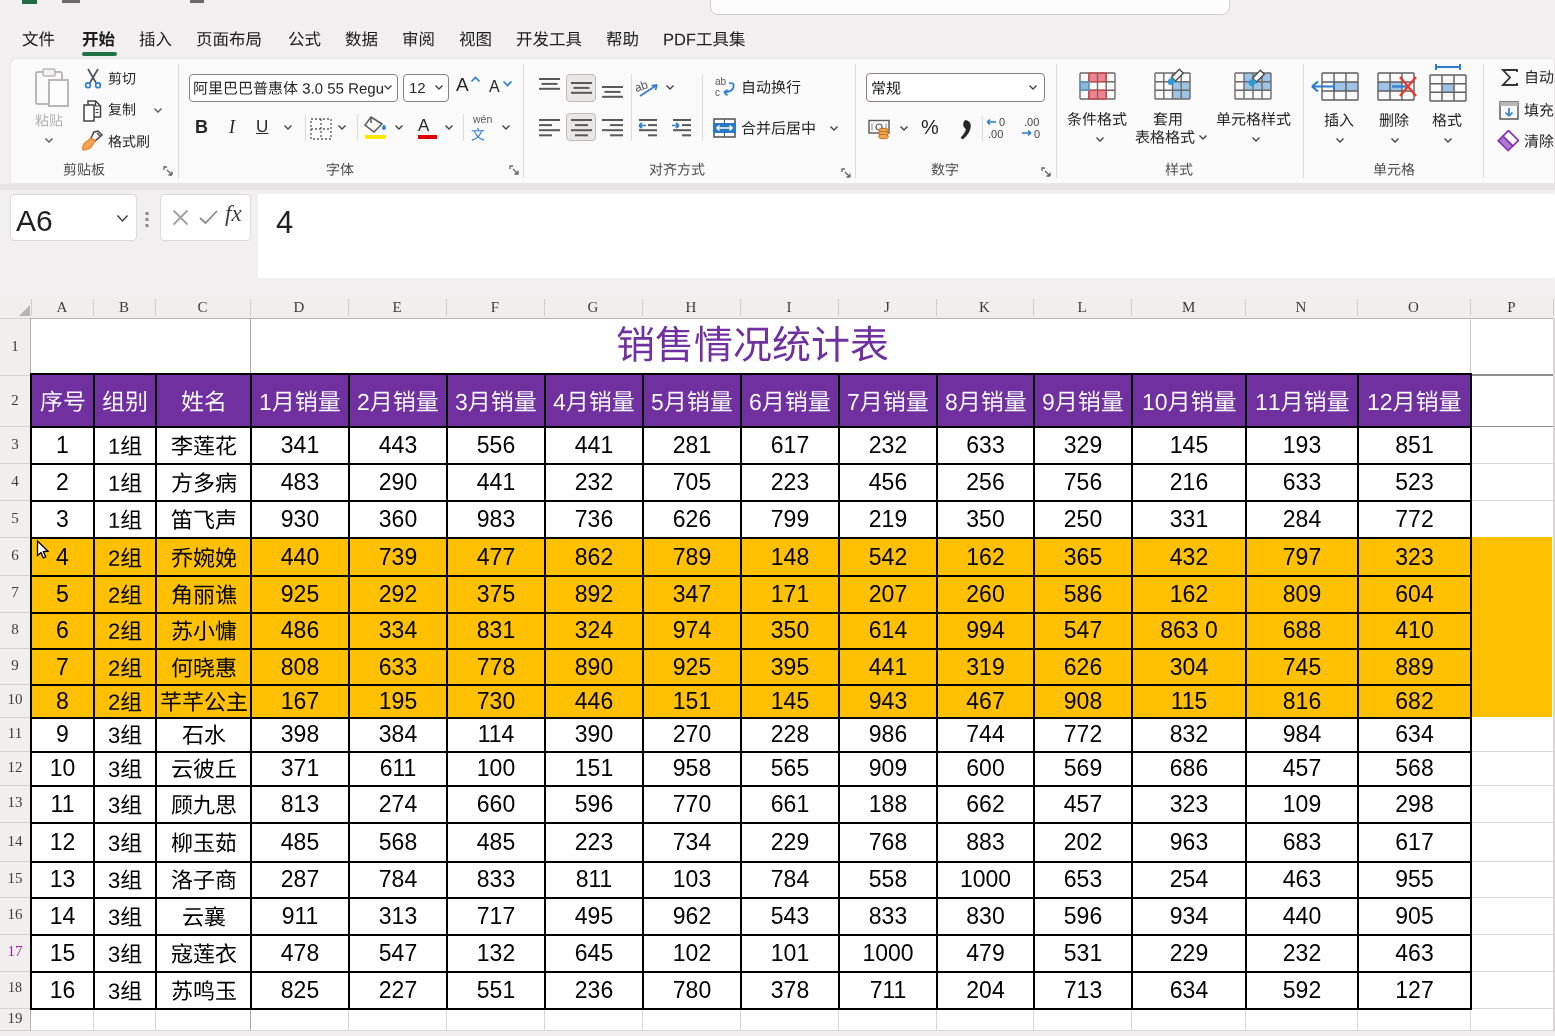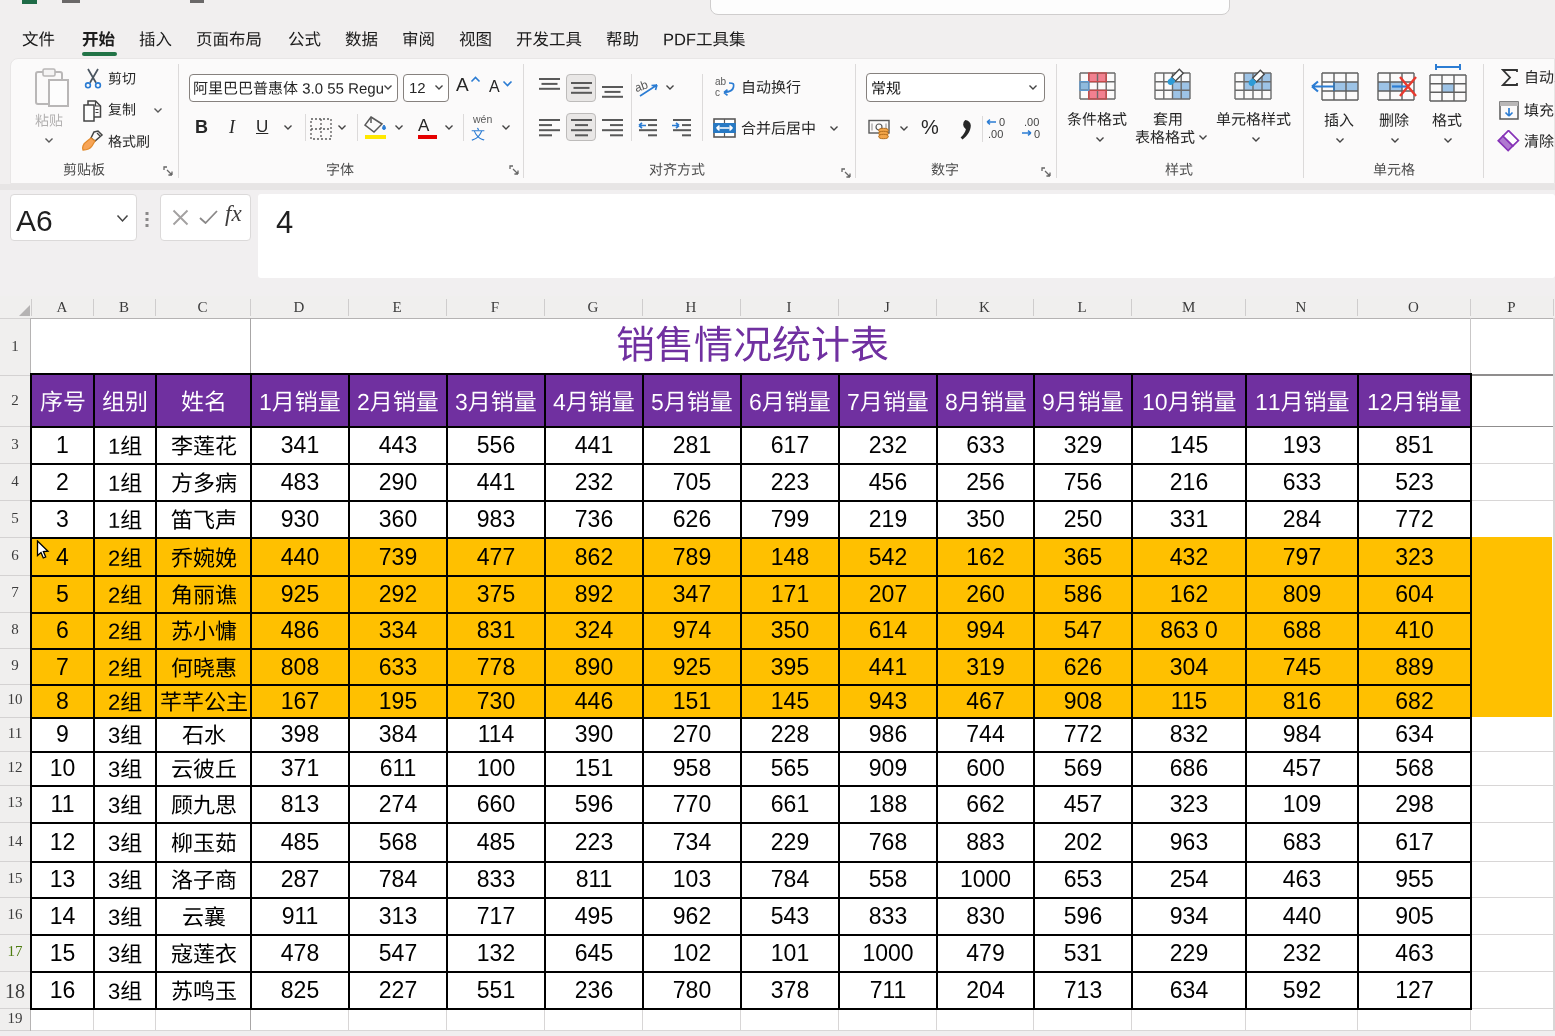--- a/index.html
+++ b/index.html
@@ -777,22 +777,22 @@
     <div style="position:absolute;left:0.0px;top:584.0px;font-size:15.0px;color:#3c3c3c;font-family:'Liberation Serif',serif;"><span style="display:inline-block;width:30px;text-align:center">7</span></div>
     <div style="position:absolute;left:0.0px;top:620.5px;font-size:15.0px;color:#3c3c3c;font-family:'Liberation Serif',serif;"><span style="display:inline-block;width:30px;text-align:center">8</span></div>
     <div style="position:absolute;left:0.0px;top:657.0px;font-size:15.0px;color:#3c3c3c;font-family:'Liberation Serif',serif;"><span style="display:inline-block;width:30px;text-align:center">9</span></div>
     <div style="position:absolute;left:0.0px;top:691.0px;font-size:15.0px;color:#3c3c3c;font-family:'Liberation Serif',serif;"><span style="display:inline-block;width:30px;text-align:center">10</span></div>
     <div style="position:absolute;left:0.0px;top:724.5px;font-size:15.0px;color:#3c3c3c;font-family:'Liberation Serif',serif;"><span style="display:inline-block;width:30px;text-align:center">11</span></div>
     <div style="position:absolute;left:0.0px;top:758.5px;font-size:15.0px;color:#3c3c3c;font-family:'Liberation Serif',serif;"><span style="display:inline-block;width:30px;text-align:center">12</span></div>
     <div style="position:absolute;left:0.0px;top:794.0px;font-size:15.0px;color:#3c3c3c;font-family:'Liberation Serif',serif;"><span style="display:inline-block;width:30px;text-align:center">13</span></div>
     <div style="position:absolute;left:0.0px;top:832.5px;font-size:15.0px;color:#3c3c3c;font-family:'Liberation Serif',serif;"><span style="display:inline-block;width:30px;text-align:center">14</span></div>
     <div style="position:absolute;left:0.0px;top:869.5px;font-size:15.0px;color:#3c3c3c;font-family:'Liberation Serif',serif;"><span style="display:inline-block;width:30px;text-align:center">15</span></div>
     <div style="position:absolute;left:0.0px;top:906.0px;font-size:15.0px;color:#3c3c3c;font-family:'Liberation Serif',serif;"><span style="display:inline-block;width:30px;text-align:center">16</span></div>
-    <div style="position:absolute;left:0.0px;top:943.0px;font-size:15.0px;color:#4d7c0f;font-family:'Liberation Serif',serif;"><span style="display:inline-block;width:30px;text-align:center">17</span></div>
-    <div style="position:absolute;left:0.0px;top:980.0px;font-size:20px;color:#3c3c3c;font-family:'Liberation Serif',serif;"><span style="display:inline-block;width:30px;text-align:center">18</span></div>
+    <div style="position:absolute;left:0.0px;top:943.0px;font-size:15.0px;color:#a21caf;font-family:'Liberation Serif',serif;"><span style="display:inline-block;width:30px;text-align:center">17</span></div>
+    <div style="position:absolute;left:0.0px;top:980.0px;font-size:14px;color:#3c3c3c;font-family:'Liberation Serif',serif;"><span style="display:inline-block;width:30px;text-align:center">18</span></div>
     <div style="position:absolute;left:0.0px;top:1010.0px;font-size:15.0px;color:#3c3c3c;font-family:'Liberation Serif',serif;"><span style="display:inline-block;width:30px;text-align:center">19</span></div>
     <div style="position:absolute;left:0.0px;top:318.0px;width:30.0px;height:1.0px;background:#d4d2d2;"></div>
     <div style="position:absolute;left:0.0px;top:375.0px;width:30.0px;height:1.0px;background:#d4d2d2;"></div>
     <div style="position:absolute;left:0.0px;top:426.0px;width:30.0px;height:1.0px;background:#d4d2d2;"></div>
     <div style="position:absolute;left:0.0px;top:463.0px;width:30.0px;height:1.0px;background:#d4d2d2;"></div>
     <div style="position:absolute;left:0.0px;top:500.0px;width:30.0px;height:1.0px;background:#d4d2d2;"></div>
     <div style="position:absolute;left:0.0px;top:537.0px;width:30.0px;height:1.0px;background:#d4d2d2;"></div>
     <div style="position:absolute;left:0.0px;top:575.0px;width:30.0px;height:1.0px;background:#d4d2d2;"></div>
     <div style="position:absolute;left:0.0px;top:611.5px;width:30.0px;height:1.0px;background:#d4d2d2;"></div>
     <div style="position:absolute;left:0.0px;top:648.0px;width:30.0px;height:1.0px;background:#d4d2d2;"></div>

